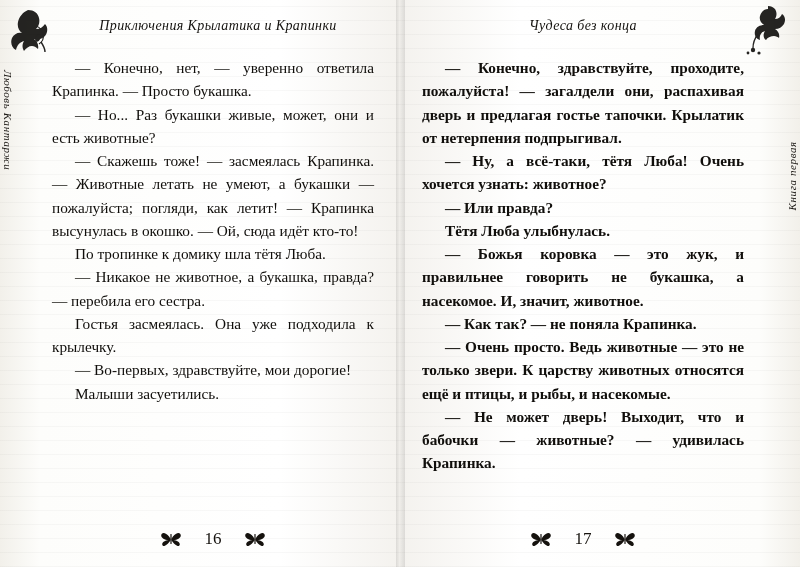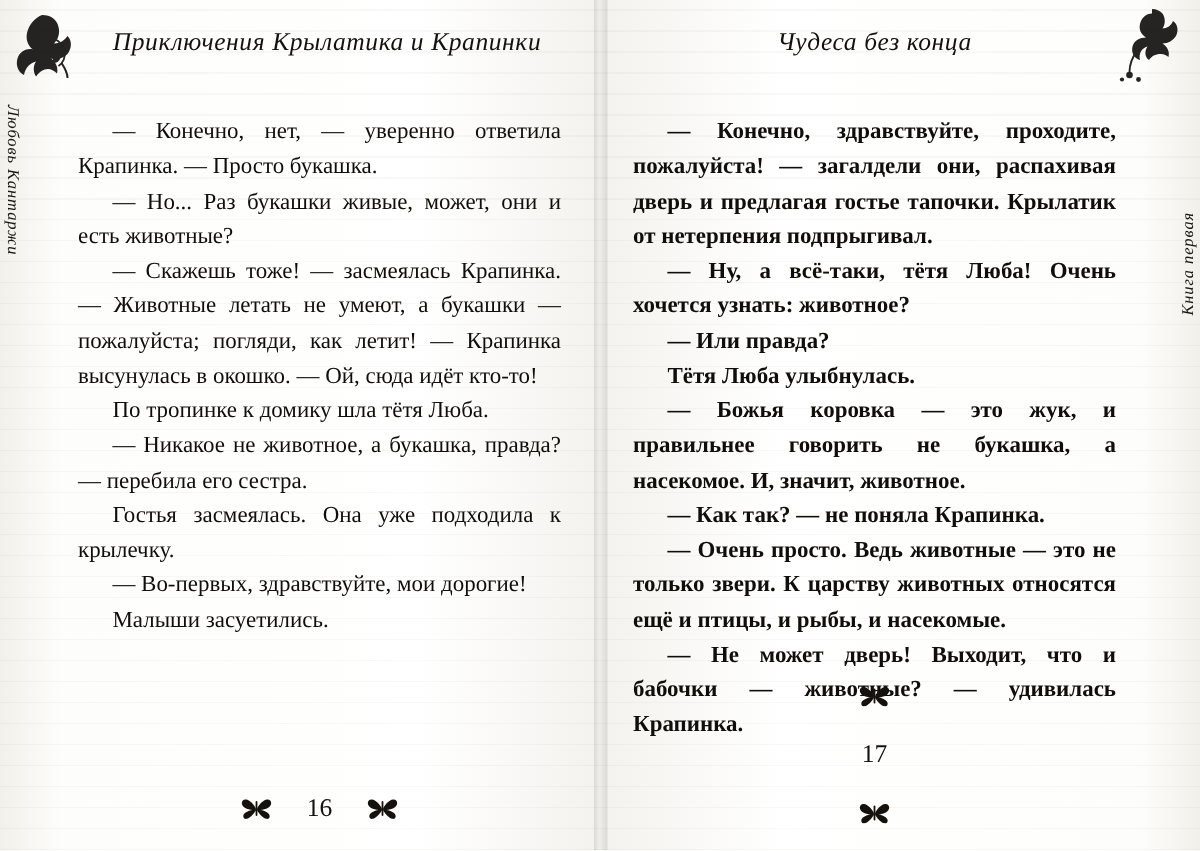--- a/index.html
+++ b/index.html
@@ -55,21 +55,21 @@
   }
 
   
   .header {
     position: relative;
     height: 34px;
   }
   .running-title {
     font-family: "Liberation Serif", serif;
     font-style: italic;
-    font-size: 17px;
+    font-size: 14px;
     letter-spacing: 0.4px;
     color: #14120f;
     text-align: center;
     white-space: nowrap;
   }
   .page-left .running-title { margin-left: 6px; }
   .page-right .running-title { margin-right: 4px; }
   .rule {
     margin: 4px auto 0;
     height: 1px;
@@ -105,21 +105,21 @@
   }
   .spine-right {
     right: 14px;
     top: 72px;
     transform-origin: right top;
     transform: rotate(-90deg) translateX(-100%);
   }
 
   
   .body {
-    margin-top: 24px;
+    margin-top: 4px;
     font-size: 15.3px;
     line-height: 1.52;
     color: #100e0b;
     text-align: justify;
     text-justify: inter-word;
     hyphens: manual;
   }
   .body p {
     margin: 0;
     text-indent: 1.5em;
@@ -130,21 +130,21 @@
   
   .footer {
     position: absolute;
     bottom: 18px;
     display: flex;
     align-items: center;
     justify-content: center;
     gap: 22px;
   }
   .page-left .footer { left: 52px; width: 322px; }
-  .page-right .footer { left: 22px; width: 322px; flex-direction: column; }
+  .page-right .footer { left: 22px; width: 322px; }
   .folio {
     font-family: "Liberation Serif", serif;
     font-size: 17px;
     color: #15120e;
     min-width: 18px;
     text-align: center;
   }
   .bfly { width: 22px; height: 14px; }
 </style>
 </head>

